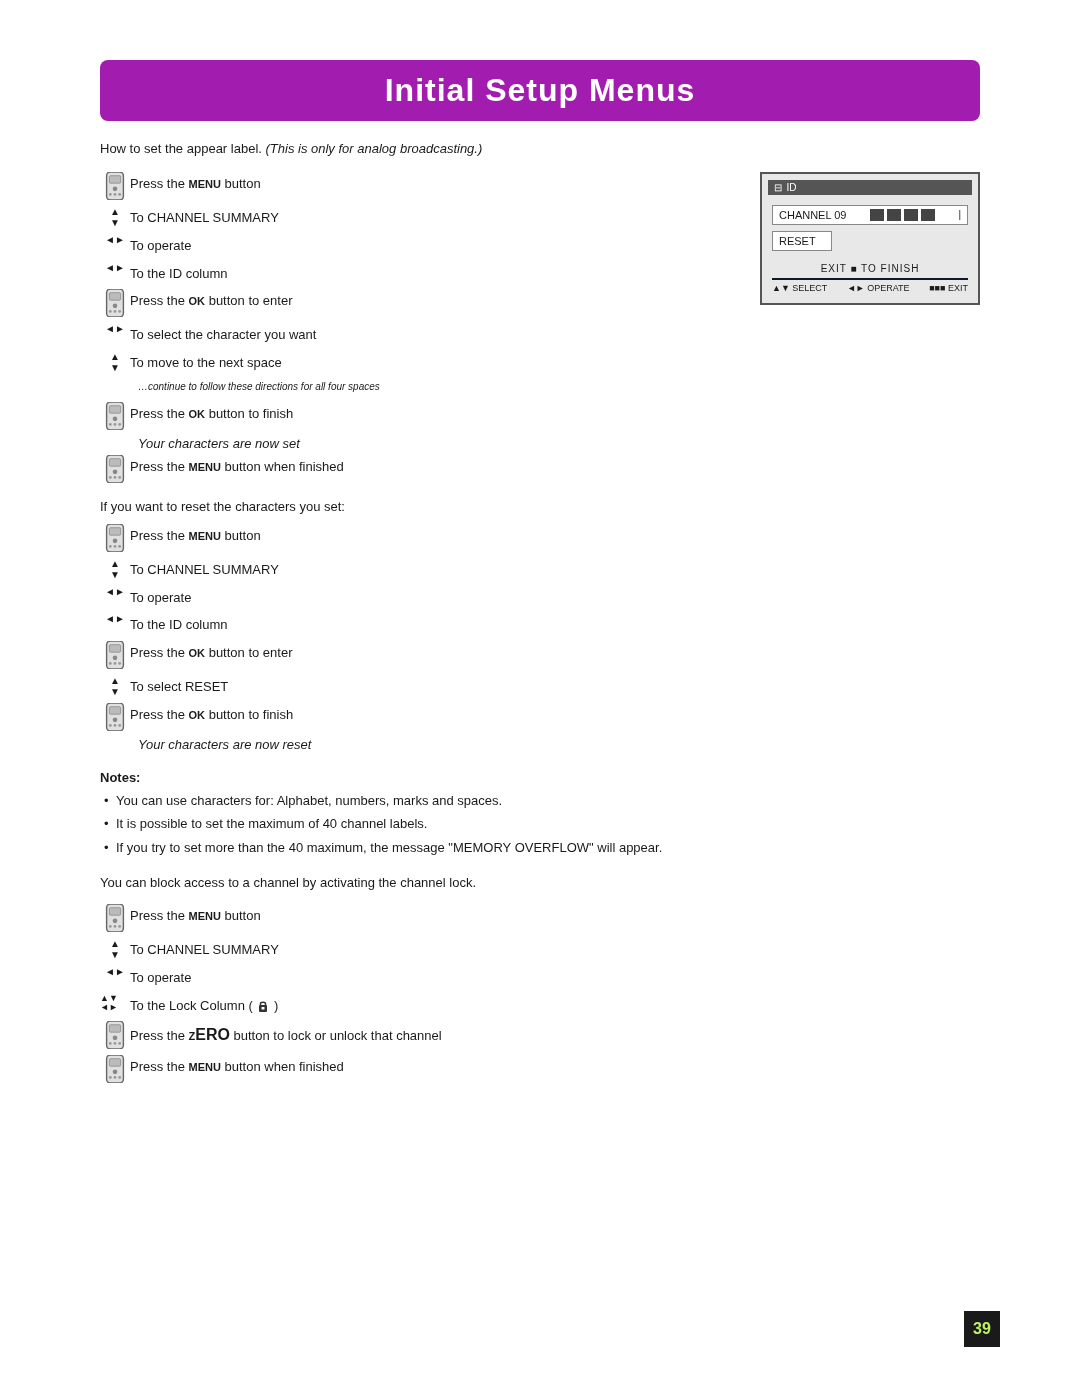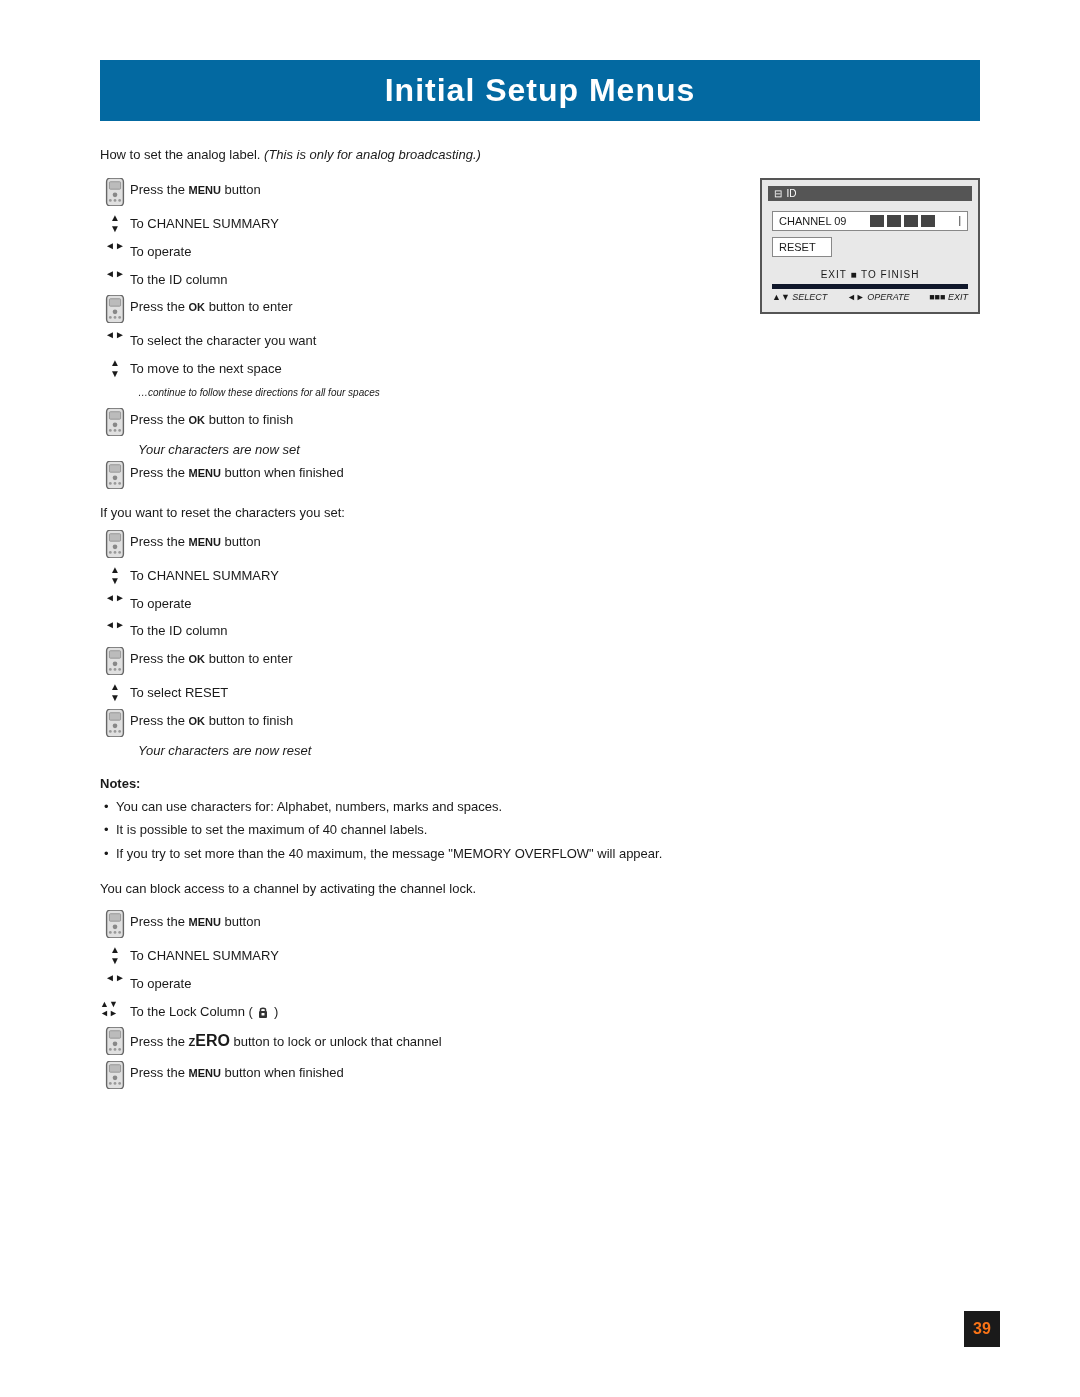--- a/index.html
+++ b/index.html
@@ -14,25 +14,26 @@
     }
 
     .page-container {
       width: 1080px;
       min-height: 1397px;
       padding: 60px 100px 60px 100px;
       position: relative;
     }
 
     .page-title-bar {
-      background: #0369a1;
+      background: #a21caf;
       color: #ffffff;
       text-align: center;
       padding: 12px 0;
-      margin-bottom: 26px;
+      margin-bottom: 20px;
+      border-radius: 8px;
     }
 
     .page-title-bar h1 {
       font-size: 32px;
       font-weight: bold;
       letter-spacing: 1px;
       color: #ffffff;
     }
 
     .intro-text {
@@ -162,24 +163,23 @@
     .screen-press-row {
       text-align: center;
       font-size: 10px;
       margin-bottom: 4px;
       letter-spacing: 1px;
     }
 
     .screen-footer {
       display: flex;
       justify-content: space-between;
-      border-top: 5px solid #0f172a;
+      border-top: 2px solid #0f172a;
       padding-top: 3px;
       font-size: 9px;
-      font-style: italic;
     }
 
     .screen-footer span {
       font-size: 9px;
     }
 
     .reset-section-title {
       font-size: 13px;
       margin-bottom: 10px;
     }
@@ -219,21 +219,21 @@
       font-size: 13px;
       margin-bottom: 14px;
     }
 
     
     .page-number {
       position: absolute;
       bottom: 50px;
       right: 80px;
       background: #1a1a1a;
-      color: #f97316;
+      color: #bef264;
       width: 36px;
       height: 36px;
       display: flex;
       align-items: center;
       justify-content: center;
       font-size: 16px;
       font-weight: bold;
     }
 
     
@@ -260,21 +260,21 @@
 </head>
 <body>
 
 <div class="page-container">
 
   <div class="page-title-bar">
     <h1>Initial Setup Menus</h1>
   </div>
 
   <p class="intro-text">
-    <span>How to set the analog label.</span>
+    <span>How to set the appear label.</span>
     <em>(This is only for analog broadcasting.)</em>
   </p>
 
   <div class="two-col">
     <div class="left-col">
 
       <div class="step-row">
         <div class="step-icon">
           <svg class="remote-svg" viewBox="0 0 26 30" fill="none" xmlns="http://www.w3.org/2000/svg">
             <rect x="4" y="0" width="18" height="30" rx="4" fill="#e0e0e0" stroke="#666" stroke-width="1.5"></rect>

